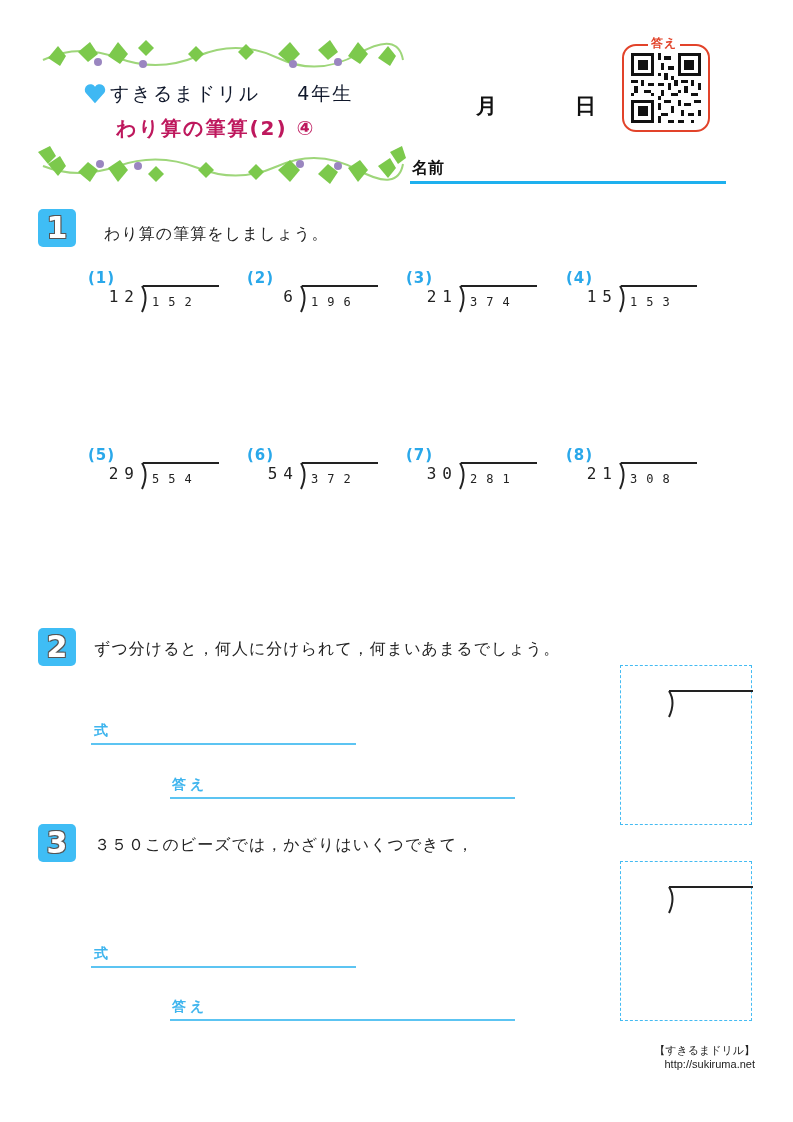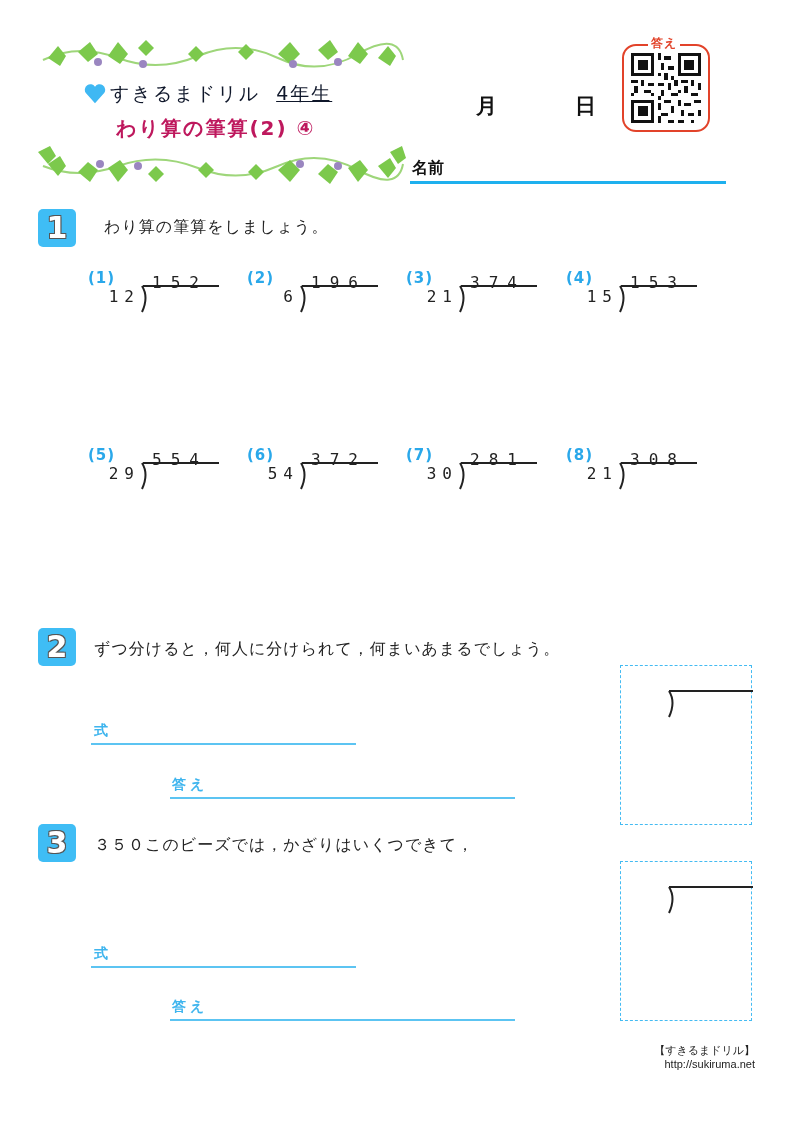--- a/index.html
+++ b/index.html
@@ -7,21 +7,21 @@
     body { position: relative; font-family: "DejaVu Sans", "Liberation Sans", sans-serif; color: #111; }
 
     
     .header-box { position: absolute; left: 38px; top: 38px; width: 368px; height: 150px; }
     .vine { position: absolute; left: 0; width: 368px; height: 40px; }
     .vine.top { top: 0; }
     .vine.bottom { top: 108px; }
     .brand-line { position: absolute; left: 46px; top: 43px; display: flex; align-items: center; gap: 4px;
       color: #0f172a; font-size: 19px; letter-spacing: 2px; }
     .heart { width: 22px; height: 22px; }
-    .grade { margin-left: 12px; text-decoration: underline; }
+    .grade { margin-left: 33px; }
     .title { position: absolute; left: 78px; top: 77px; font-size: 20px; font-weight: bold; letter-spacing: 2px; color: #be185d; }
 
     .date { position: absolute; top: 92px; font-size: 21px; font-weight: bold; }
     .month { left: 476px; }
     .day { left: 575px; }
 
     .qr-wrap { position: absolute; left: 622px; top: 44px; width: 88px; height: 88px; border: 2.5px solid #e2432a; border-radius: 14px; background: #fff; }
     .qr-label { position: absolute; left: 24px; top: -10px; background: #fff; padding: 0 3px; color: #e2432a; font-size: 12px; font-weight: bold; line-height: 14px; letter-spacing: 1px; }
     .qr { position: absolute; left: 7px; top: 7px; width: 70px; height: 70px; }
 
@@ -33,21 +33,21 @@
       color: #fff; font-size: 30px; font-weight: bold; text-align: center; line-height: 38px;
       text-shadow: -1px -1px 0 #555, 1px -1px 0 #555, -1px 1px 0 #555, 1px 1px 0 #555; }
     .instruction { position: absolute; font-size: 16px; color: #222; letter-spacing: 1px; }
 
     
     .prob { position: absolute; width: 150px; height: 50px; }
     .prob-num { position: absolute; left: 0; top: 0; color: #2aa8ea; font-size: 15px; font-weight: bold; letter-spacing: 1px; }
     .divisor { position: absolute; left: 16px; top: 18px; width: 36px; text-align: right; font-size: 16px; letter-spacing: 6px; font-family: "DejaVu Sans Mono", monospace; color: #222; }
     .bracket { position: absolute; left: 52px; top: 16px; width: 10px; height: 28px; }
     .vinculum { position: absolute; left: 55px; top: 16px; width: 76px; height: 2px; background: #222; }
-    .dividend { position: absolute; left: 64px; top: 4px; font-size: 16px; letter-spacing: 9px; font-family: "DejaVu Sans Mono", monospace; color: #222; }
+    .dividend { position: absolute; left: 64px; top: 26px; font-size: 12px; letter-spacing: 9px; font-family: "DejaVu Sans Mono", monospace; color: #222; }
 
     
     .wp-text { position: absolute; font-size: 16px; line-height: 26px; color: #222; letter-spacing: 1px; }
     .field-label { position: absolute; color: #3fb5ee; font-size: 14px; font-weight: bold; letter-spacing: 4px; }
     .field-line { position: absolute; height: 2px; background: #5cc4f2; }
     .work-box { position: absolute; width: 132px; height: 160px; border: 1.5px dashed #44bbf2; }
     .work-bracket { position: absolute; left: 46px; top: 24px; width: 10px; height: 28px; }
     .work-vinc { position: absolute; left: 48px; top: 24px; width: 84px; height: 2px; background: #222; }
 
     .footer { position: absolute; right: 38px; top: 1043px; text-align: right; font-size: 11px; line-height: 14px; color: #222; font-family: "Liberation Sans", sans-serif; }
@@ -176,21 +176,21 @@
         <rect x="14" y="20" width="2" height="1"></rect>
         <rect x="18" y="20" width="1" height="1"></rect>
     </g>
   </svg>
 </div>
 
 <div class="name-label">名前</div>
 <div class="name-line"></div>
 
 <div class="badge" style="left:38px; top:209px;">1</div>
-<div class="instruction" style="left:104px; top:217px;text-align:right;">わり算の筆算をしましょう。</div>
+<div class="instruction" style="left:104px; top:224px;text-align:right;">わり算の筆算をしましょう。</div>
 
 <div class="prob" style="left:88px; top:269px;">
   <span class="prob-num">(1)</span>
   <span class="divisor">12</span>
   <svg class="bracket" viewBox="0 0 10 28">
       <path d="M2 1 Q9 12 2 27" stroke="#222" stroke-width="2" fill="none"></path>
     </svg>
   <span class="vinculum"></span>
   <span class="dividend">152</span>
 </div>

